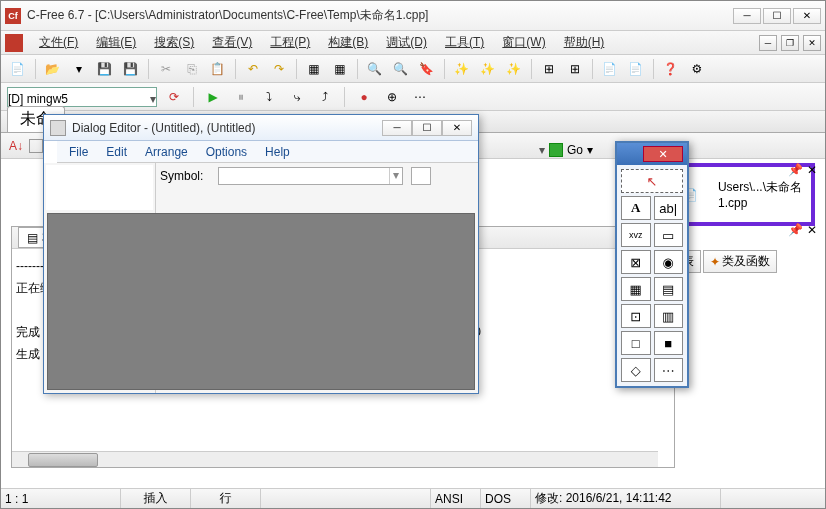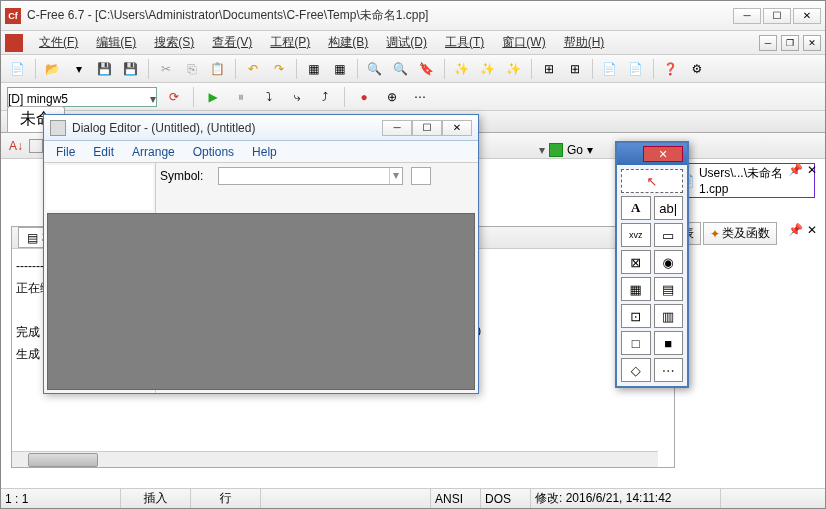--- a/index.html
+++ b/index.html
@@ -17,39 +17,39 @@
 .toolbar { height: 28px; background: linear-gradient(#fafafa,#eaeaea); display: flex; align-items: center; padding: 0 6px; gap: 4px; border-bottom: 1px solid #ccc; }
 .tb-btn { width: 22px; height: 22px; display: flex; align-items: center; justify-content: center; cursor: pointer; border-radius: 2px; }
 .tb-sep { width: 1px; height: 20px; background: #ccc; margin: 0 2px; }
 .compiler-row { height: 28px; display: flex; align-items: center; padding: 0 6px; gap: 6px; border-bottom: 1px solid #ccc; background: linear-gradient(#fafafa,#eee); }
 .compiler-select { width: 150px; height: 20px; border: 1px solid #7a9; background: #fff; padding: 0 0; display: flex; align-items: flex-end; }
 .compiler-select::after { content: "▾"; margin-left: auto; color: #555; }
 .tabs-row { height: 22px; background: linear-gradient(#f5f5f5,#e5e5e5); display: flex; align-items: flex-end; padding-left: 6px; border-bottom: 1px solid #aaa; }
 .tab { padding: 2px 12px; border: 1px solid #aaa; border-bottom: none; background: #fff; font-size: 16px; border-radius: 3px 3px 0 0; }
 .second-row { height: 26px; display: flex; align-items: center; padding: 0 8px; gap: 6px; border-bottom: 1px solid #ccc; background: linear-gradient(#f8f8f8,#e8e8e8); }
 .right-pane { position: absolute; right: 10px; top: 162px; width: 140px; }
-.file-chip { display: inline-flex; align-items: center; gap: 4px; border: 1px solid #6d28d9; background: #fff; padding: 1px 4px; font-size: 11px; }
+.file-chip { display: inline-flex; align-items: center; gap: 20px; border: 4px solid #6d28d9; background: #fff; padding: 12px 4px; font-size: 11px; }
 .tabs-right { display: flex; gap: 2px; margin-top: 24px; }
 .tab-r { padding: 2px 6px; border: 1px solid #aaa; background: linear-gradient(#fff,#eee); font-size: 11px; display: flex; align-items: center; gap: 2px; }
 .output-panel { position: absolute; left: 10px; top: 225px; right: 150px; bottom: 40px; border: 1px solid #aaa; background: #fff; }
 .output-header { height: 22px; border-bottom: 1px solid #ccc; display: flex; align-items: center; padding: 0 6px; background: linear-gradient(#f5f5f5,#e8e8e8); }
 .out-tab { padding: 1px 8px; border: 1px solid #aaa; background: #fff; display: flex; align-items: center; gap: 4px; }
 .out-text { font-family: "SimSun", monospace; font-size: 13px; padding: 6px 4px; line-height: 22px; white-space: pre; }
 .hscroll { position: absolute; bottom: 0; left: 0; right: 16px; height: 16px; background: #eee; border-top: 1px solid #ccc; }
 .hscroll-thumb { position: absolute; left: 16px; width: 70px; height: 14px; top: 1px; background: linear-gradient(#ddd,#bbb); border: 1px solid #999; border-radius: 2px; }
 .statusbar { position: absolute; bottom: 0; left: 0; right: 0; height: 20px; background: linear-gradient(#f8f8f8,#e8e8e8); border-top: 1px solid #ccc; display: flex; align-items: center; font-size: 12px; }
 .status-cell { padding: 0 4px; border-right: 1px solid #ccc; height: 100%; display: flex; align-items: center; }
 
 
 .dlg-editor { position: absolute; left: 42px; top: 113px; width: 436px; height: 280px; border: 1px solid #4a7bb5; background: #fff; box-shadow: 2px 2px 8px rgba(0,0,0,0.3); }
 .dlg-title { height: 26px; background: linear-gradient(#fff,#e8f0fa); display: flex; align-items: center; padding: 0 6px; border-bottom: 1px solid #b0c4de; }
 .dlg-title .t-icon { width: 16px; height: 16px; background: #ddd; border: 1px solid #999; margin-right: 6px; }
 .dlg-title .t-text { flex: 1; color: #333; }
 .dlg-title .winbtn { width: 30px; height: 16px; }
-.dlg-menu { height: 22px; display: flex; align-items: center; padding: 0 4px; gap: 2px; background: #f5f8fc; border-bottom: 1px solid #ccc; }
+.dlg-menu { height: 22px; display: flex; align-items: center; padding: 0 4px; gap: 2px; background: #f5f8fc; border-bottom: 1px solid #ccc; margin-left: 13px; }
 .dlg-menu .mi { padding: 2px 8px; color: #1a4d8f; cursor: pointer; }
 .dlg-body { display: flex; height: calc(100% - 48px); }
 .dlg-left { width: 112px; background: #f5f5f5; border-right: 1px solid #ccc; }
 .dlg-left-top { height: 45px; border: 1px solid #fff; background: #fff; margin: 2px; }
 .dlg-form { flex: 1; background: #f5f5f5; padding: 2px 4px; }
 .dlg-row { display: flex; align-items: center; height: 22px; gap: 8px; }
 .dlg-label { width: 50px; text-align: left; }
 .dlg-input { flex: 1; height: 18px; border: 1px solid #aaa; background: #fff; }
 .dlg-combo { width: 185px; height: 18px; border: 1px solid #aaa; background: #fff; display: flex; }
 .dlg-combo::after { content: "▾"; margin-left: auto; padding: 0 3px; color: #888; border-left: 1px solid #ccc; }

